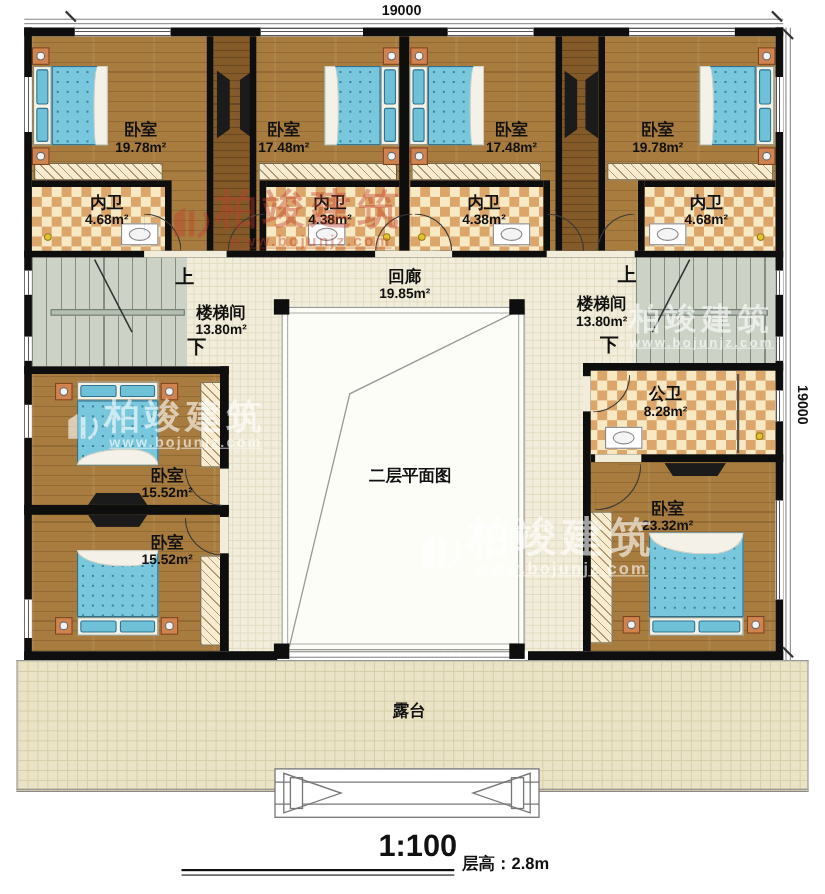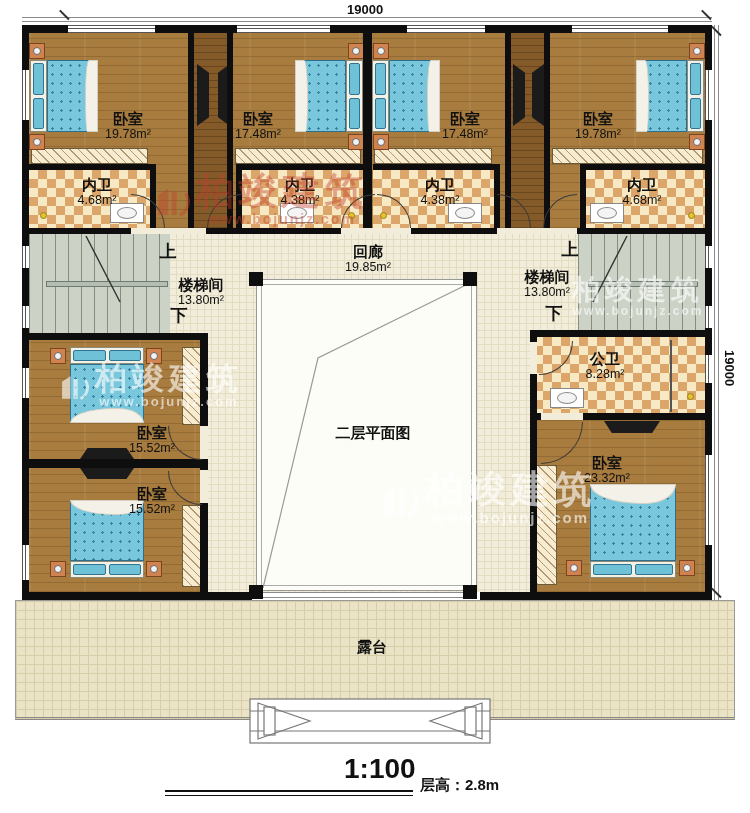--- a/index.html
+++ b/index.html
@@ -59,30 +59,30 @@
   .basin::after{content:"";position:absolute;inset:3px 6px;background:#f4f4f4;border:1px solid #888;border-radius:50%;}
   .ydot{position:absolute;width:7px;height:7px;background:#e6c22d;border:1px solid #97801c;border-radius:50%;z-index:23;}
   .arc{position:absolute;width:34px;height:34px;z-index:36;}
   .arc.tr{border-top:1.5px solid #3a3a3a;border-right:1.5px solid #3a3a3a;border-radius:0 100% 0 0;}
   .arc.tl{border-top:1.5px solid #3a3a3a;border-left:1.5px solid #3a3a3a;border-radius:100% 0 0 0;}
   .arc.br{border-bottom:1.5px solid #3a3a3a;border-right:1.5px solid #3a3a3a;border-radius:0 0 100% 0;}
   .arc.bl{border-bottom:1.5px solid #3a3a3a;border-left:1.5px solid #3a3a3a;border-radius:0 0 0 100%;}
   
   .rl{position:absolute;transform:translateX(-50%);text-align:center;line-height:1.15;white-space:nowrap;z-index:40;}
   .rn{font-size:15px;font-weight:bold;}
-  .ra{font-size:12.5px;font-weight:normal;}
+  .ra{font-size:12.5px;font-weight:bold;}
   .ud{position:absolute;transform:translateX(-50%);font-size:17px;font-weight:bold;z-index:40;}
   .dim{position:absolute;font-size:13px;font-weight:bold;z-index:45;}
   .dimline{position:absolute;background:#8a8a8a;z-index:44;}
   .tick{position:absolute;width:13px;height:1.6px;background:#333;transform:rotate(45deg);z-index:45;}
   
   .wm{position:absolute;display:flex;align-items:center;gap:6px;z-index:50;pointer-events:none;white-space:nowrap;}
   .wm .wm-txt{display:flex;flex-direction:column;align-items:center;}
   .wm .b{font-weight:bold;letter-spacing:5px;line-height:1;}
-  .wm .u{font-weight:bold;letter-spacing:2px;line-height:1.3;}
+  .wm .u{font-weight:bold;letter-spacing:2px;line-height:1.3;text-decoration:underline;}
   .wm-red{color:rgba(192,62,45,.42);}
   .wm-white{color:rgba(255,255,255,.62);}
   
   .t-main{position:absolute;font-size:33px;font-weight:bold;letter-spacing:3px;z-index:40;}
   .t-scale{position:absolute;font-size:28px;font-weight:bold;z-index:40;}
   .t-info{position:absolute;font-size:15px;font-weight:bold;z-index:40;}
   .t-rule{position:absolute;background:#111;z-index:40;}
   svg.overlay{position:absolute;left:0;top:0;z-index:25;}
 </style>
 </head>

